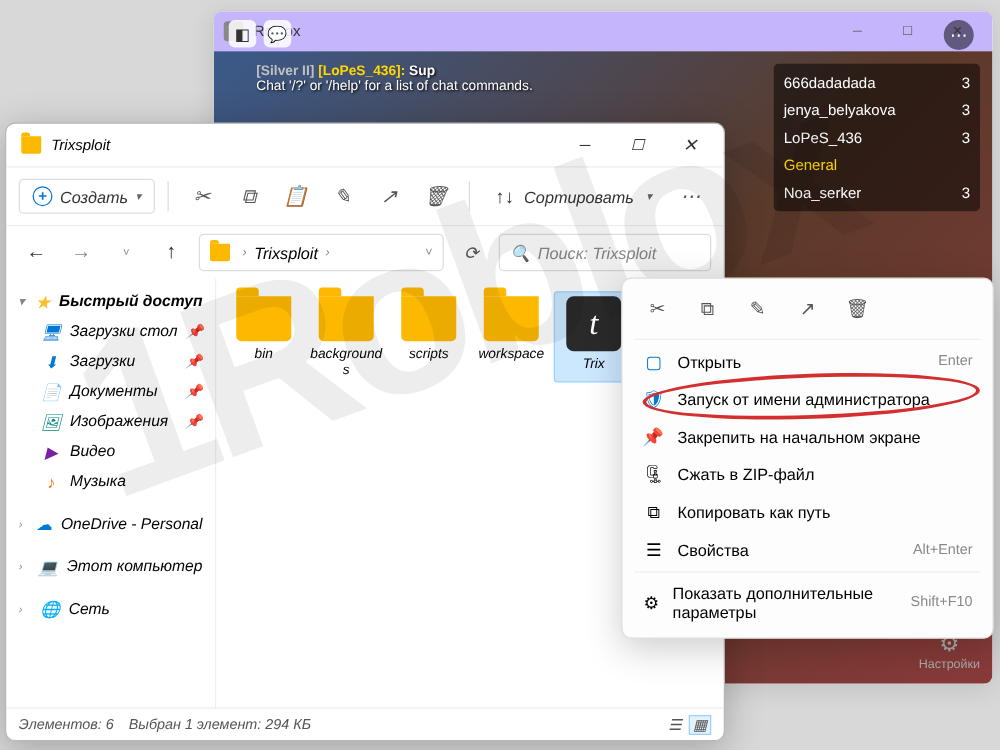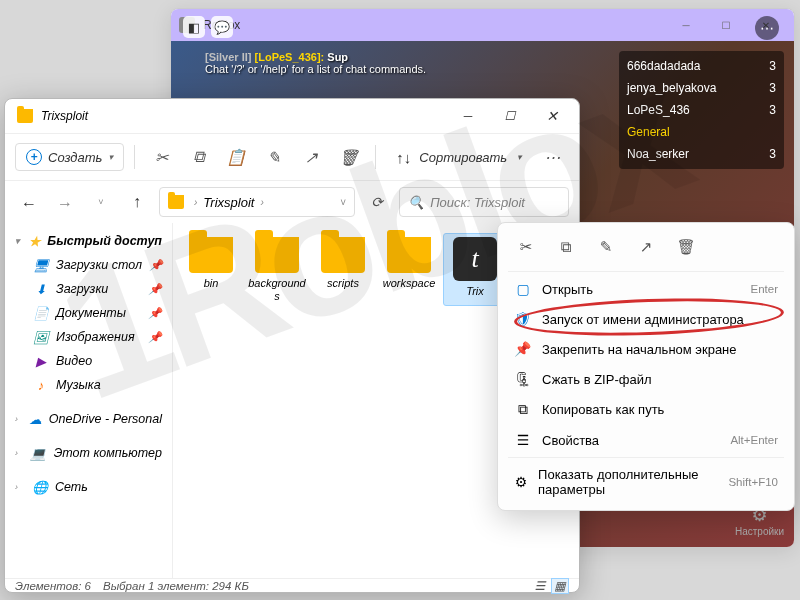--- a/index.html
+++ b/index.html
@@ -78,21 +78,21 @@
 
 .content { flex: 1; padding: 10px 6px; }
 .file-grid { display: flex; flex-wrap: wrap; gap: 4px 2px; }
 .file-item { width: 64px; display: flex; flex-direction: column; align-items: center; padding: 4px 2px; border-radius: 3px; }
 .file-item.selected { background: #cce8ff; border: 1px solid #99d1ff; padding: 3px 1px; }
 .folder-ico { width: 44px; height: 36px; background: #fdb900; border-radius: 0 0 4px 4px; position: relative; margin-bottom: 4px; }
 .folder-ico::before { content:''; position:absolute; top:-7px; left:0; width:18px; height:7px; background:#fdb900; border-radius:3px 3px 0 0; }
 .app-ico { width: 44px; height: 44px; background: #2a2a2a; border-radius: 6px; color: #fff; font-size: 26px; display: flex; align-items: center; justify-content: center; margin-bottom: 4px; font-family: Georgia, serif; }
 .file-label { font-size: 11px; text-align: center; line-height: 1.15; word-break: break-word; }
 
-.statusbar { height: 14px; border-top: 1px solid #eee; display: flex; align-items: center; padding: 0 10px; font-size: 11.5px; color: #555; gap: 12px; }
+.statusbar { height: 26px; border-top: 1px solid #eee; display: flex; align-items: center; padding: 0 10px; font-size: 11.5px; color: #555; gap: 12px; }
 .statusbar .spacer { flex: 1; }
 .view-toggle { display: flex; gap: 2px; }
 .view-toggle span { width: 18px; height: 16px; display: flex; align-items: center; justify-content: center; font-size: 12px; }
 .view-toggle span.active { background: #e5f1fb; border: 1px solid #99d1ff; }
 
 
 .context-menu { position: absolute; left: 497px; top: 222px; width: 298px; background: #fdfdfd; border: 1px solid #ddd; border-radius: 8px; box-shadow: 0 8px 30px rgba(0,0,0,0.2); padding: 6px; z-index: 60; }
 .ctx-icons { display: flex; justify-content: flex-start; padding: 4px 8px 8px; gap: 12px; }
 .ctx-icon-btn { width: 28px; height: 28px; display: flex; align-items: center; justify-content: center; color: #555; font-size: 15px; border-radius: 4px; }
 .ctx-sep { height: 1px; background: #eee; margin: 2px 4px; }

